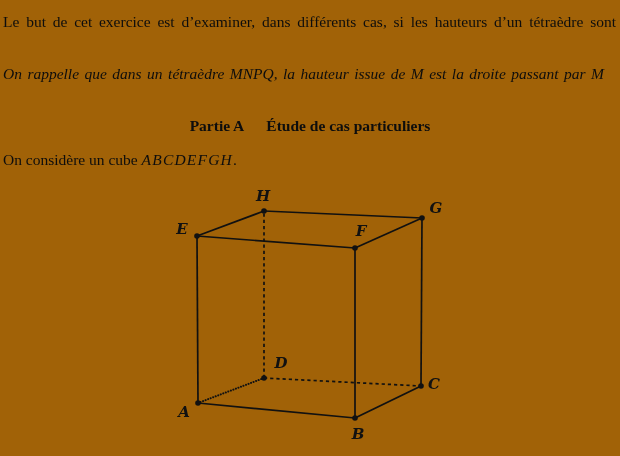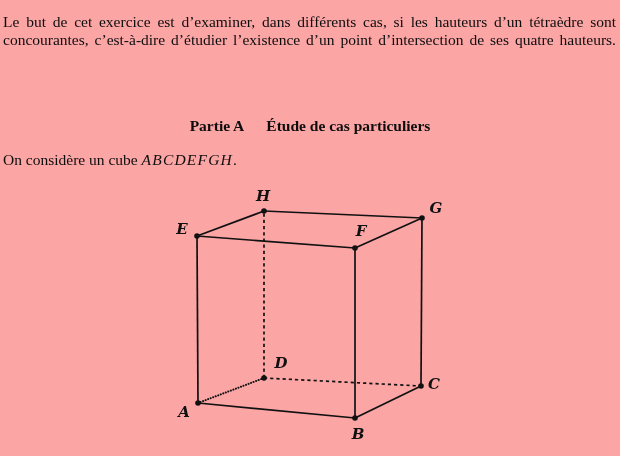--- a/index.html
+++ b/index.html
@@ -1,19 +1,19 @@
 <!DOCTYPE html>
 <html><head>
 <meta charset="utf-8">
 <style>
   html,body{margin:0;padding:0;background:#ffffff;}
   #page{
     position:relative;
     width:620px;height:456px;
-    background:#fca5a5;
+    background:#a16207;
     color:#0d0d0d;
     font-family:"Liberation Serif", serif;
     overflow:hidden;
   }
   .textline{
     font-size:15.5px;
     line-height:18px;
     white-space:normal;
   }
   .jline{
@@ -56,24 +56,24 @@
     text-anchor:middle;dominant-baseline:central;
   }
 </style>
 </head>
 <body>
 
 <div id="page">
 
   <div id="intro-paragraph">
     <div class="textline jline">Le but de cet exercice est d’examiner, dans différents cas, si les hauteurs d’un tétraèdre sont</div>
-    <div class="textline jline">concourantes, c’est-à-dire d’étudier l’existence d’un point d’intersection de ses quatre hauteurs.</div>
   </div>
 
   <div id="reminder-paragraph">
+    <div class="textline jline">On rappelle que dans un tétraèdre MNPQ, la hauteur issue de M est la droite passant par M</div>
   </div>
 
   <div id="section-heading">
     <span>Partie A</span>
     <span>Étude de cas particuliers</span>
   </div>
 
   <div id="cube-intro"><span>On considère un cube </span><span class="cube-name">ABCDEFGH</span><span>.</span></div>
 
   <svg id="cube-figure" viewBox="0 0 620 456" xmlns="http://www.w3.org/2000/svg">

